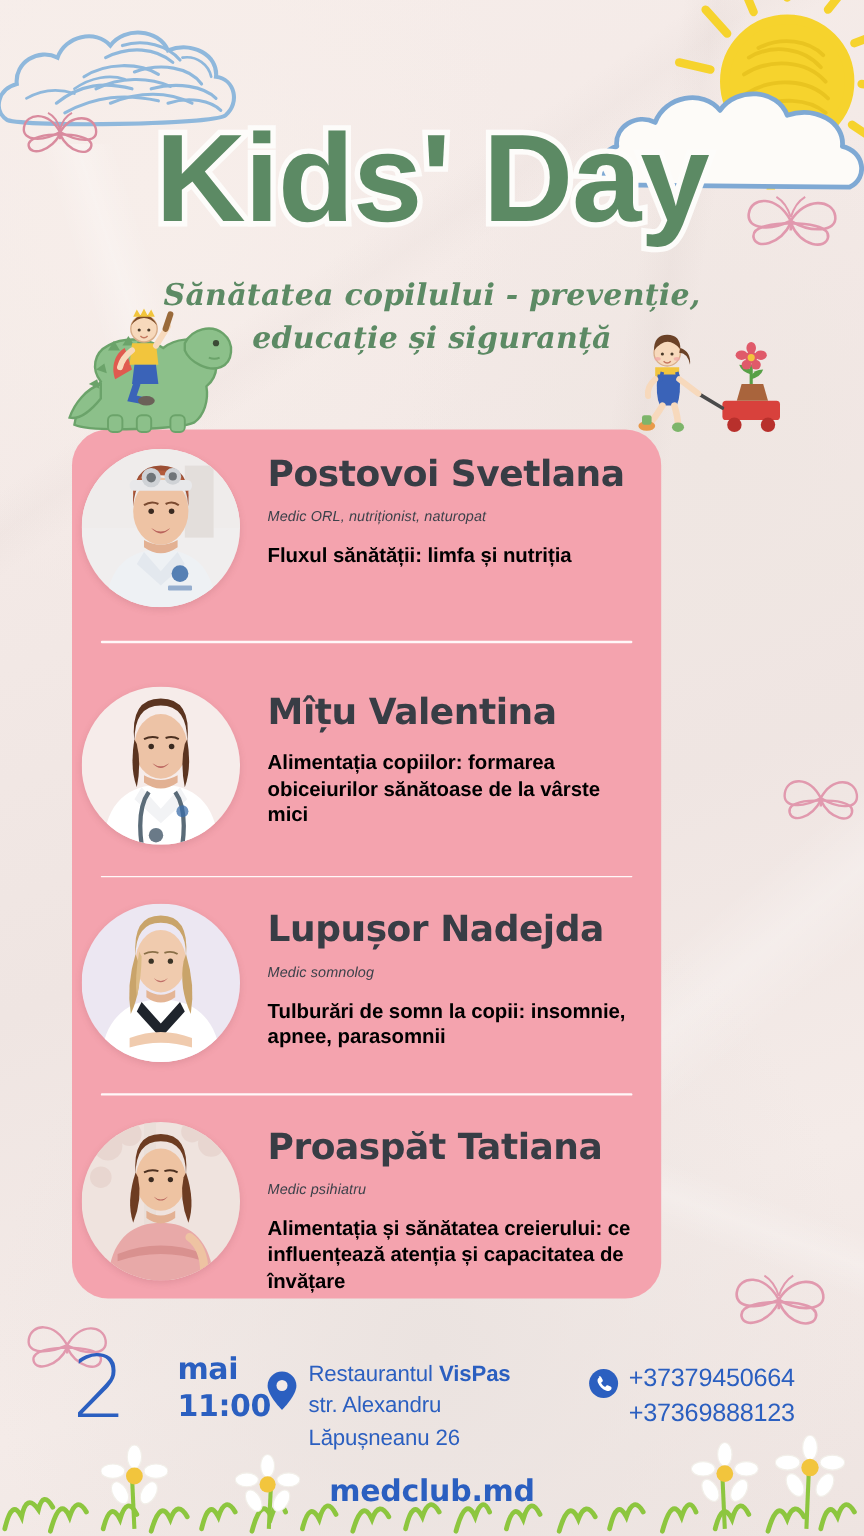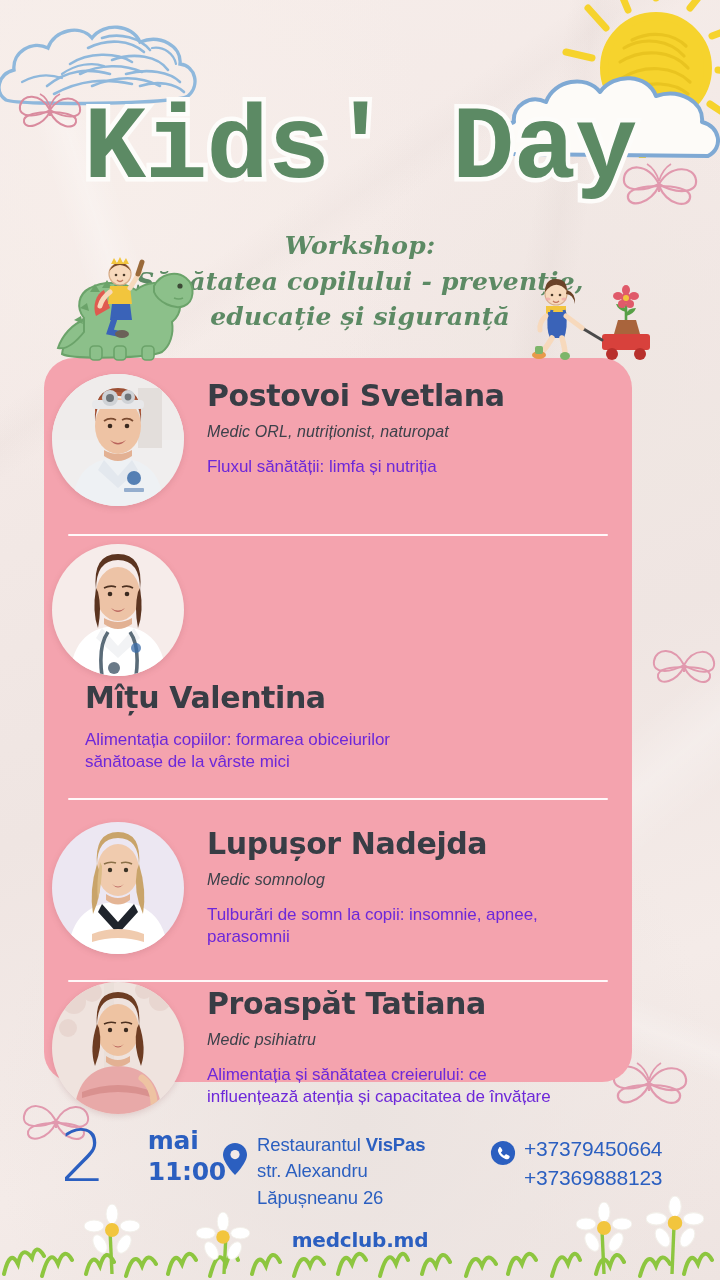--- a/index.html
+++ b/index.html
@@ -31,61 +31,61 @@
   .c4{ left:-100px; top:-100px; width:900px; height:600px;
        background:linear-gradient(-35deg, rgba(0,0,0,0) 47%, rgba(150,130,125,.07) 50%, rgba(0,0,0,0) 53%);}
   .c5{ left:420px; top:420px; width:340px; height:820px;
        background:linear-gradient(140deg, rgba(255,255,255,0) 44%, rgba(255,255,255,.5) 50%, rgba(255,255,255,0) 56%);}
 
   .deco{ position:absolute; pointer-events:none; }
 
   
   .title-wrap{ position:absolute; left:0; top:96px; width:720px; text-align:center; z-index:5;}
   .title{
-    font-family:Liberation Mono, monospace;
+    font-family:Liberation Sans, sans-serif;
     font-size:104px; font-weight:700; letter-spacing:-1px;
     color:#5c8a64;
     -webkit-text-stroke:9px #fdfcfa;
     paint-order:stroke fill;
     line-height:1.02;
   }
   .subtitle{
     position:absolute; left:0; top:228px; width:720px; text-align:center; z-index:5;
     font-family:"DejaVu Serif", serif;
     font-style:italic; font-weight:700;
     color:#5c8a64; font-size:25px; line-height:1.42;
     letter-spacing:.2px;
   }
   .subtitle .sw{ font-size:25px; }
 
   
   .card{
-    position:absolute; left:44px; top:358px; width:588px; height:724px;
+    position:absolute; left:60px; top:358px; width:491px; height:724px;
     background:#f4a3ae; border-radius:30px; z-index:4;
   }
   .row{ position:relative; display:flex; align-items:flex-start; padding:0 16px 0 18px; }
   .avatar{
     width:132px; height:132px; border-radius:50%;
     flex:0 0 132px; overflow:hidden; position:relative;
     box-shadow:0 2px 6px rgba(140,70,80,.18);
     margin-left:-10px;
   }
   .avatar svg{ display:block; width:100%; height:100%; }
   .info{ flex:1; padding-left:23px; padding-top:6px; }
   .sname{
     font-family:"DejaVu Sans", sans-serif;
     font-size:30px; font-weight:700; color:#383d45; letter-spacing:-.4px;
     line-height:1.08;
   }
   .srole{
-    font-size:16px; font-style:italic; color:#3c414a;
+    font-size:12px; font-style:italic; color:#3c414a;
     margin-top:11px; letter-spacing:.1px;
   }
   .stopic{
-    font-size:17px; font-weight:400; color:#6d28d9;
+    font-size:17px; font-weight:700; color:#000000;
     margin-top:15px; line-height:1.28; letter-spacing:-.05px;
   }
   .divider{ height:1.6px; background:rgba(255,255,255,.92); margin:0 24px; border-radius:2px; }
 
   
   .footer{ position:absolute; left:0; top:1126px; width:720px; z-index:6; }
   .frow{ display:flex; align-items:flex-start; padding:0 22px; }
   .fdate{ width:200px; display:flex; align-items:center; padding-left:38px; }
   .dnum{
     font-family:"DejaVu Sans", sans-serif;
@@ -100,21 +100,21 @@
   .floc{ display:flex; align-items:flex-start; padding-top:6px; width:268px;}
   .pin{ flex:0 0 26px; margin-right:9px; margin-top:10px;}
   .locline{ font-size:18.5px; color:#2b5fc0; line-height:1.42; letter-spacing:-.1px; }
   .locline b{ font-weight:700; }
   .fphone{ display:flex; align-items:flex-start; padding-top:9px; }
   .phicon{ flex:0 0 26px; margin-right:8px; margin-top:4px; }
   .phline{ font-size:21px; color:#2b5fc0; line-height:1.38; letter-spacing:-.2px; }
   .site{
     position:absolute; left:0; top:1228px; width:720px; text-align:center;
     font-family:"DejaVu Sans", sans-serif;
-    font-size:20px; font-weight:700; color:#2b5fc0; letter-spacing:-.2px; z-index:7;
+    font-size:25px; font-weight:700; color:#2b5fc0; letter-spacing:-.2px; z-index:7;
   }
 </style>
 </head>
 <body>
 
 <div class="poster">
 
   <div class="crease c1"></div>
   <div class="crease c2"></div>
   <div class="crease c3"></div>
@@ -236,21 +236,20 @@
       <path d="M38 33 C46 50 64 53 66 44 C68 35 49 33 38 33 Z"></path>
       <path d="M38 29 L38 38"></path>
     </g>
   </svg>
 
   
   <div class="title-wrap">
     <div class="title">Kids' Day</div>
   </div>
   <div class="subtitle">
-    <div class="sw">Workshop:</div>
     <div>Sănătatea copilului - prevenție,</div>
     <div>educație și siguranță</div>
   </div>
 
   
   <svg class="deco" style="left:54px; top:246px; width:152px; height:120px; z-index:6;" viewBox="0 0 152 120">
     <g>
       <path d="M8 108 C10 92 22 82 30 72 C22 62 24 48 36 42 C50 34 70 36 82 44
                C92 36 108 34 118 42 C130 52 128 68 118 76 C120 88 116 100 108 106
                C96 112 20 114 8 108 Z" fill="#8cc08a" stroke="#6ba36a" stroke-width="2"></path>
@@ -362,21 +361,21 @@
       </div>
       <div class="info">
         <div class="sname">Postovoi Svetlana</div>
         <div class="srole">Medic ORL, nutriționist, naturopat</div>
         <div class="stopic">Fluxul sănătății: limfa și nutriția</div>
       </div>
     </div>
 
     <div class="divider" style="margin-top:28px;"></div>
 
-    <div class="row" style="padding-top:8px;flex-direction:column;">
+    <div class="row" style="padding-top:36px;">
       <div class="avatar">
         <svg viewBox="0 0 132 132">
             <rect width="132" height="132" fill="#f6ecea"></rect>
           <path d="M18 132 C20 96 40 82 66 82 C92 82 112 96 114 132 Z" fill="#ffffff"></path>
           <path d="M50 84 l16 18 l16 -18 l6 10 l-22 20 l-22 -20 Z" fill="#f2f3f5"></path>
           <ellipse cx="66" cy="50" rx="22" ry="27" fill="#edc3a6"></ellipse>
           <path d="M44 46 q0 -30 22 -30 q22 0 22 30 q4 -36 -22 -36 q-26 0 -22 36 Z" fill="#5b3420"></path>
           <path d="M44 44 q-4 24 2 40 q4 -20 0 -36 Z" fill="#5b3420"></path>
           <path d="M88 44 q4 24 -2 40 q-4 -20 0 -36 Z" fill="#5b3420"></path>
           <circle cx="58" cy="50" r="2.3" fill="#3a2a20"></circle>
@@ -418,21 +417,21 @@
       </div>
       <div class="info">
         <div class="sname">Lupușor Nadejda</div>
         <div class="srole">Medic somnolog</div>
         <div class="stopic" style="max-width:385px;">Tulburări de somn la copii: insomnie, apnee, parasomnii</div>
       </div>
     </div>
 
     <div class="divider" style="margin-top:26px;"></div>
 
-    <div class="row" style="justify-content:center;">
+    <div class="row" style="padding-top:22px;justify-content:center;">
       <div class="avatar">
         <svg viewBox="0 0 132 132">
             <rect width="132" height="132" fill="#efe3de"></rect>
           <g fill="#e8d6d0">
               <circle cx="22" cy="20" r="12"></circle>
               <circle cx="40" cy="10" r="10"></circle>
             <circle cx="108" cy="18" r="11"></circle>
               <circle cx="92" cy="8" r="9"></circle>
               <circle cx="16" cy="46" r="9"></circle>
             </g>

